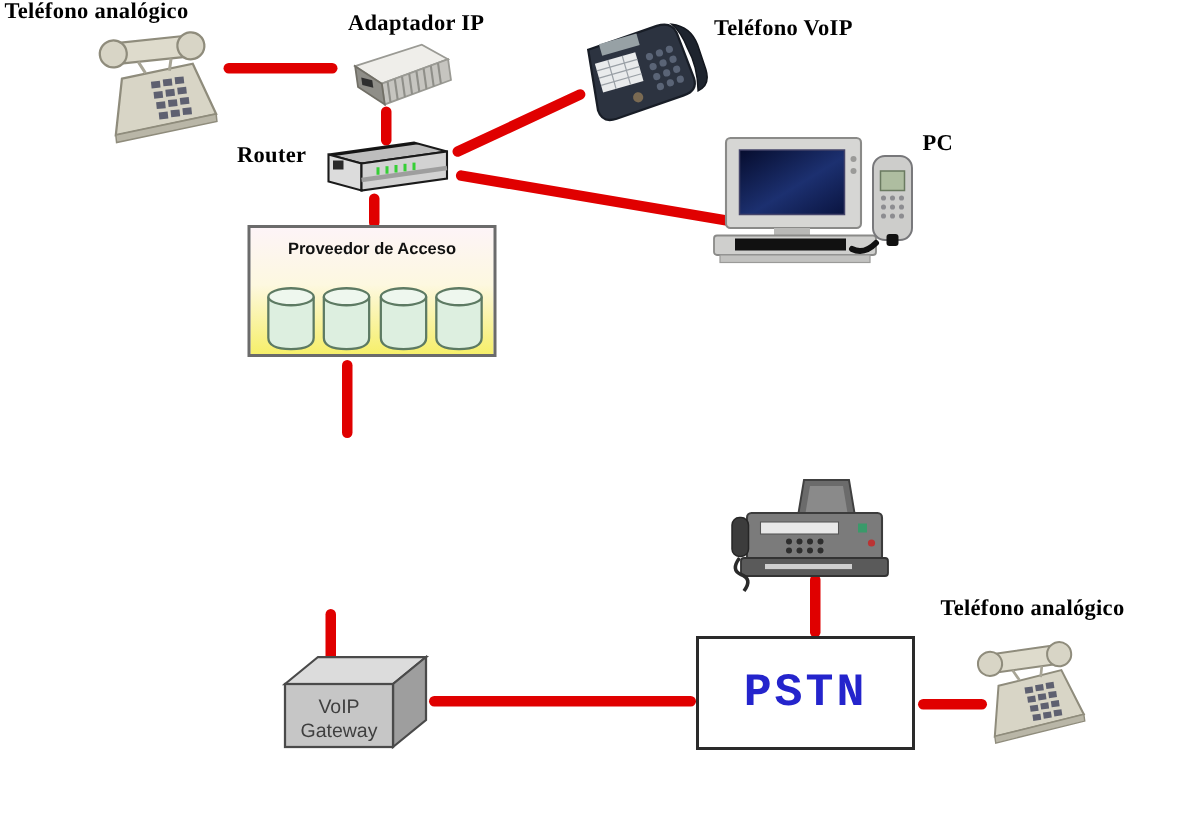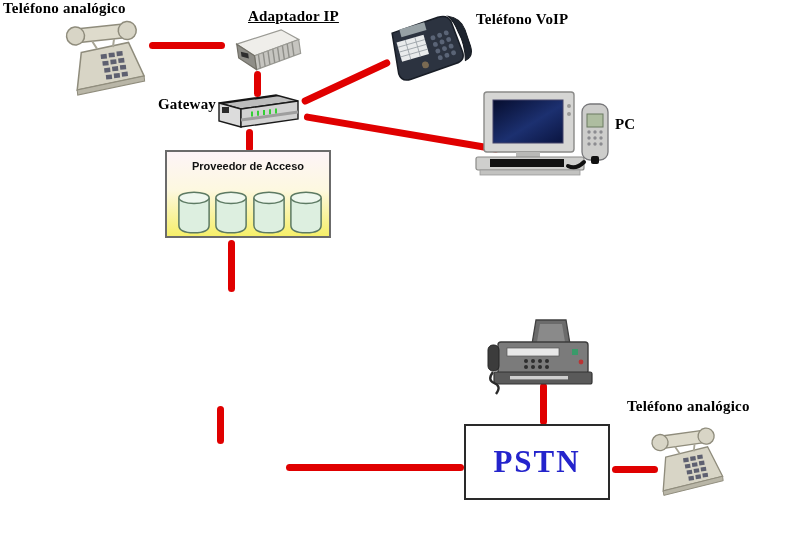--- a/index.html
+++ b/index.html
@@ -30,36 +30,36 @@
   #isp-cylinders{
     position:absolute;left:10px;top:36px;width:146px;height:48px;
     display:flex;justify-content:space-between;
   }
   
   #pstn-box{
     position:absolute;left:464px;top:424px;width:146px;height:76px;box-sizing:border-box;
     border:2px solid #2a2a2a;background:#fff;display:flex;align-items:center;justify-content:center;
   }
   #pstn-box .pstn-text{
-    font-family:Liberation Serif, serif;font-weight:bold;font-size:31px;
+    font-family:Liberation Mono, monospace;font-weight:bold;font-size:31px;
     color:var(--pstn_blue,#2424cc);letter-spacing:2px;
   }
   svg{display:block;}
   svg text{font-family:"Liberation Sans",sans-serif;}
 </style>
 </head>
 <body>
 
 <div id="canvas">
 
   <div class="lbl" style="left:3px;top:0px;">Teléfono analógico</div>
-  <div class="lbl" style="left:248px;top:8px;text-decoration:underline;">Adaptador IP</div>
+  <div class="lbl" style="left:232px;top:8px;">Adaptador IP</div>
   <div class="lbl" style="left:476px;top:11px;">Teléfono VoIP</div>
-  <div class="lbl" style="left:158px;top:96px;">Gateway</div>
-  <div class="lbl" style="left:615px;top:116px;">PC</div>
+  <div class="lbl" style="left:158px;top:96px;">Router</div>
+  <div class="lbl" style="left:615px;top:88px;">PC</div>
   <div class="lbl" style="left:528px;top:297px;margin-top:44px;">Fax</div>
   <div class="lbl" style="left:627px;top:398px;">Teléfono analógico</div>
 
   <div class="conn" style="left:149px;top:42px;width:76px;height:7px;"></div>
   <div class="conn" style="left:254px;top:71px;width:7px;height:26px;"></div>
   <div class="conn diag" style="left:302px;top:99px;width:97px;height:7px;transform:rotate(-25deg);"></div>
   <div class="conn diag" style="left:304px;top:113px;width:198px;height:7px;transform:rotate(9.6deg);"></div>
   <div class="conn" style="left:246px;top:129px;width:7px;height:23px;"></div>
   <div class="conn" style="left:228px;top:240px;width:7px;height:52px;"></div>
   <div class="conn" style="left:217px;top:406px;width:7px;height:38px;"></div>
@@ -219,20 +219,29 @@
           <ellipse cx="18" cy="9" rx="16" ry="6" fill="#eef7ee" stroke="#5d7a63" stroke-width="1.6"></ellipse>
         </svg>
       <svg width="34" height="48" viewBox="0 0 36 48">
           <path d="M2 9 L2 38 Q2 46 18 46 Q34 46 34 38 L34 9" fill="#ddefe0" stroke="#5d7a63" stroke-width="1.6"></path>
           <ellipse cx="18" cy="9" rx="16" ry="6" fill="#eef7ee" stroke="#5d7a63" stroke-width="1.6"></ellipse>
         </svg>
     </div>
   </div>
 
 
+  <div class="dev" style="left:184px;top:432px;">
+    <svg width="112" height="78" viewBox="0 0 112 78">
+      <polygon points="6,24 78,24 100,6 28,6" fill="#dcdcdc" stroke="#4a4a4a" stroke-width="1.5"></polygon>
+      <polygon points="78,24 100,6 100,48 78,66" fill="#9e9e9e" stroke="#4a4a4a" stroke-width="1.5"></polygon>
+      <rect x="6" y="24" width="72" height="42" fill="#c6c6c6" stroke="#4a4a4a" stroke-width="1.5"></rect>
+      <text x="42" y="43" text-anchor="middle" font-size="13" fill="#3f3f3f">VoIP</text>
+      <text x="42" y="59" text-anchor="middle" font-size="13" fill="#3f3f3f">Gateway</text>
+    </svg>
+  </div>
 
   <div class="dev" style="left:486px;top:318px;">
     <svg width="115" height="78" viewBox="0 0 115 78">
       <polygon points="50,2 80,2 84,26 46,26" fill="#6b6b6b" stroke="#404040" stroke-width="1.3"></polygon>
       <polygon points="54,6 76,6 79,24 51,24" fill="#8a8a8a"></polygon>
       <rect x="12" y="24" width="90" height="32" rx="3" fill="#7b7b7b" stroke="#3c3c3c" stroke-width="1.4"></rect>
       <rect x="21" y="30" width="52" height="8" fill="#e8e8e8" stroke="#555" stroke-width="0.7"></rect>
       <g fill="#2e2e2e">
         <circle cx="40" cy="43" r="2"></circle>
           <circle cx="47" cy="43" r="2"></circle>

